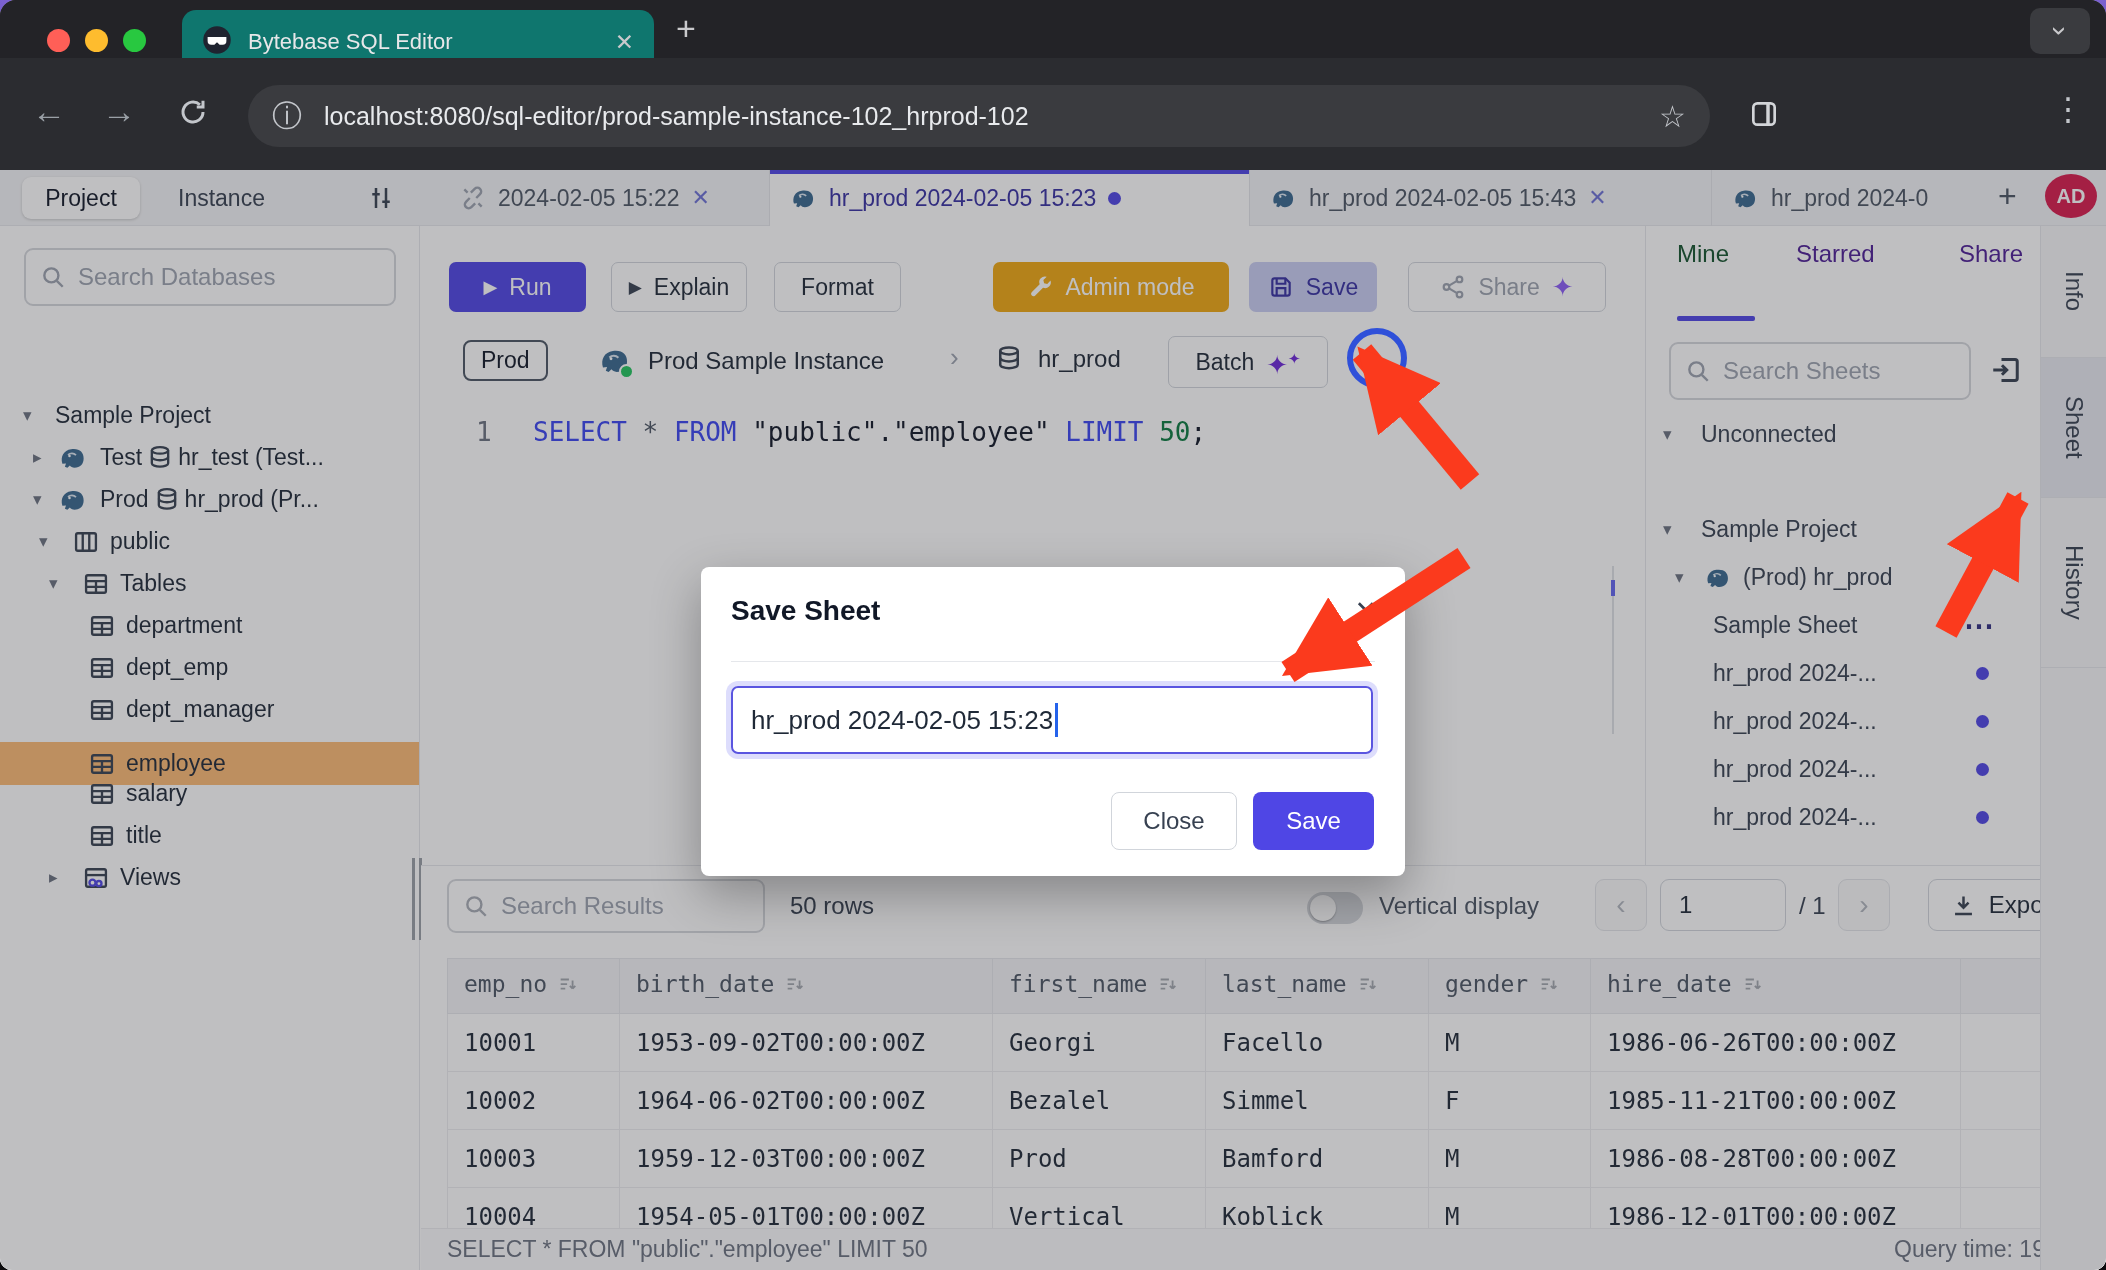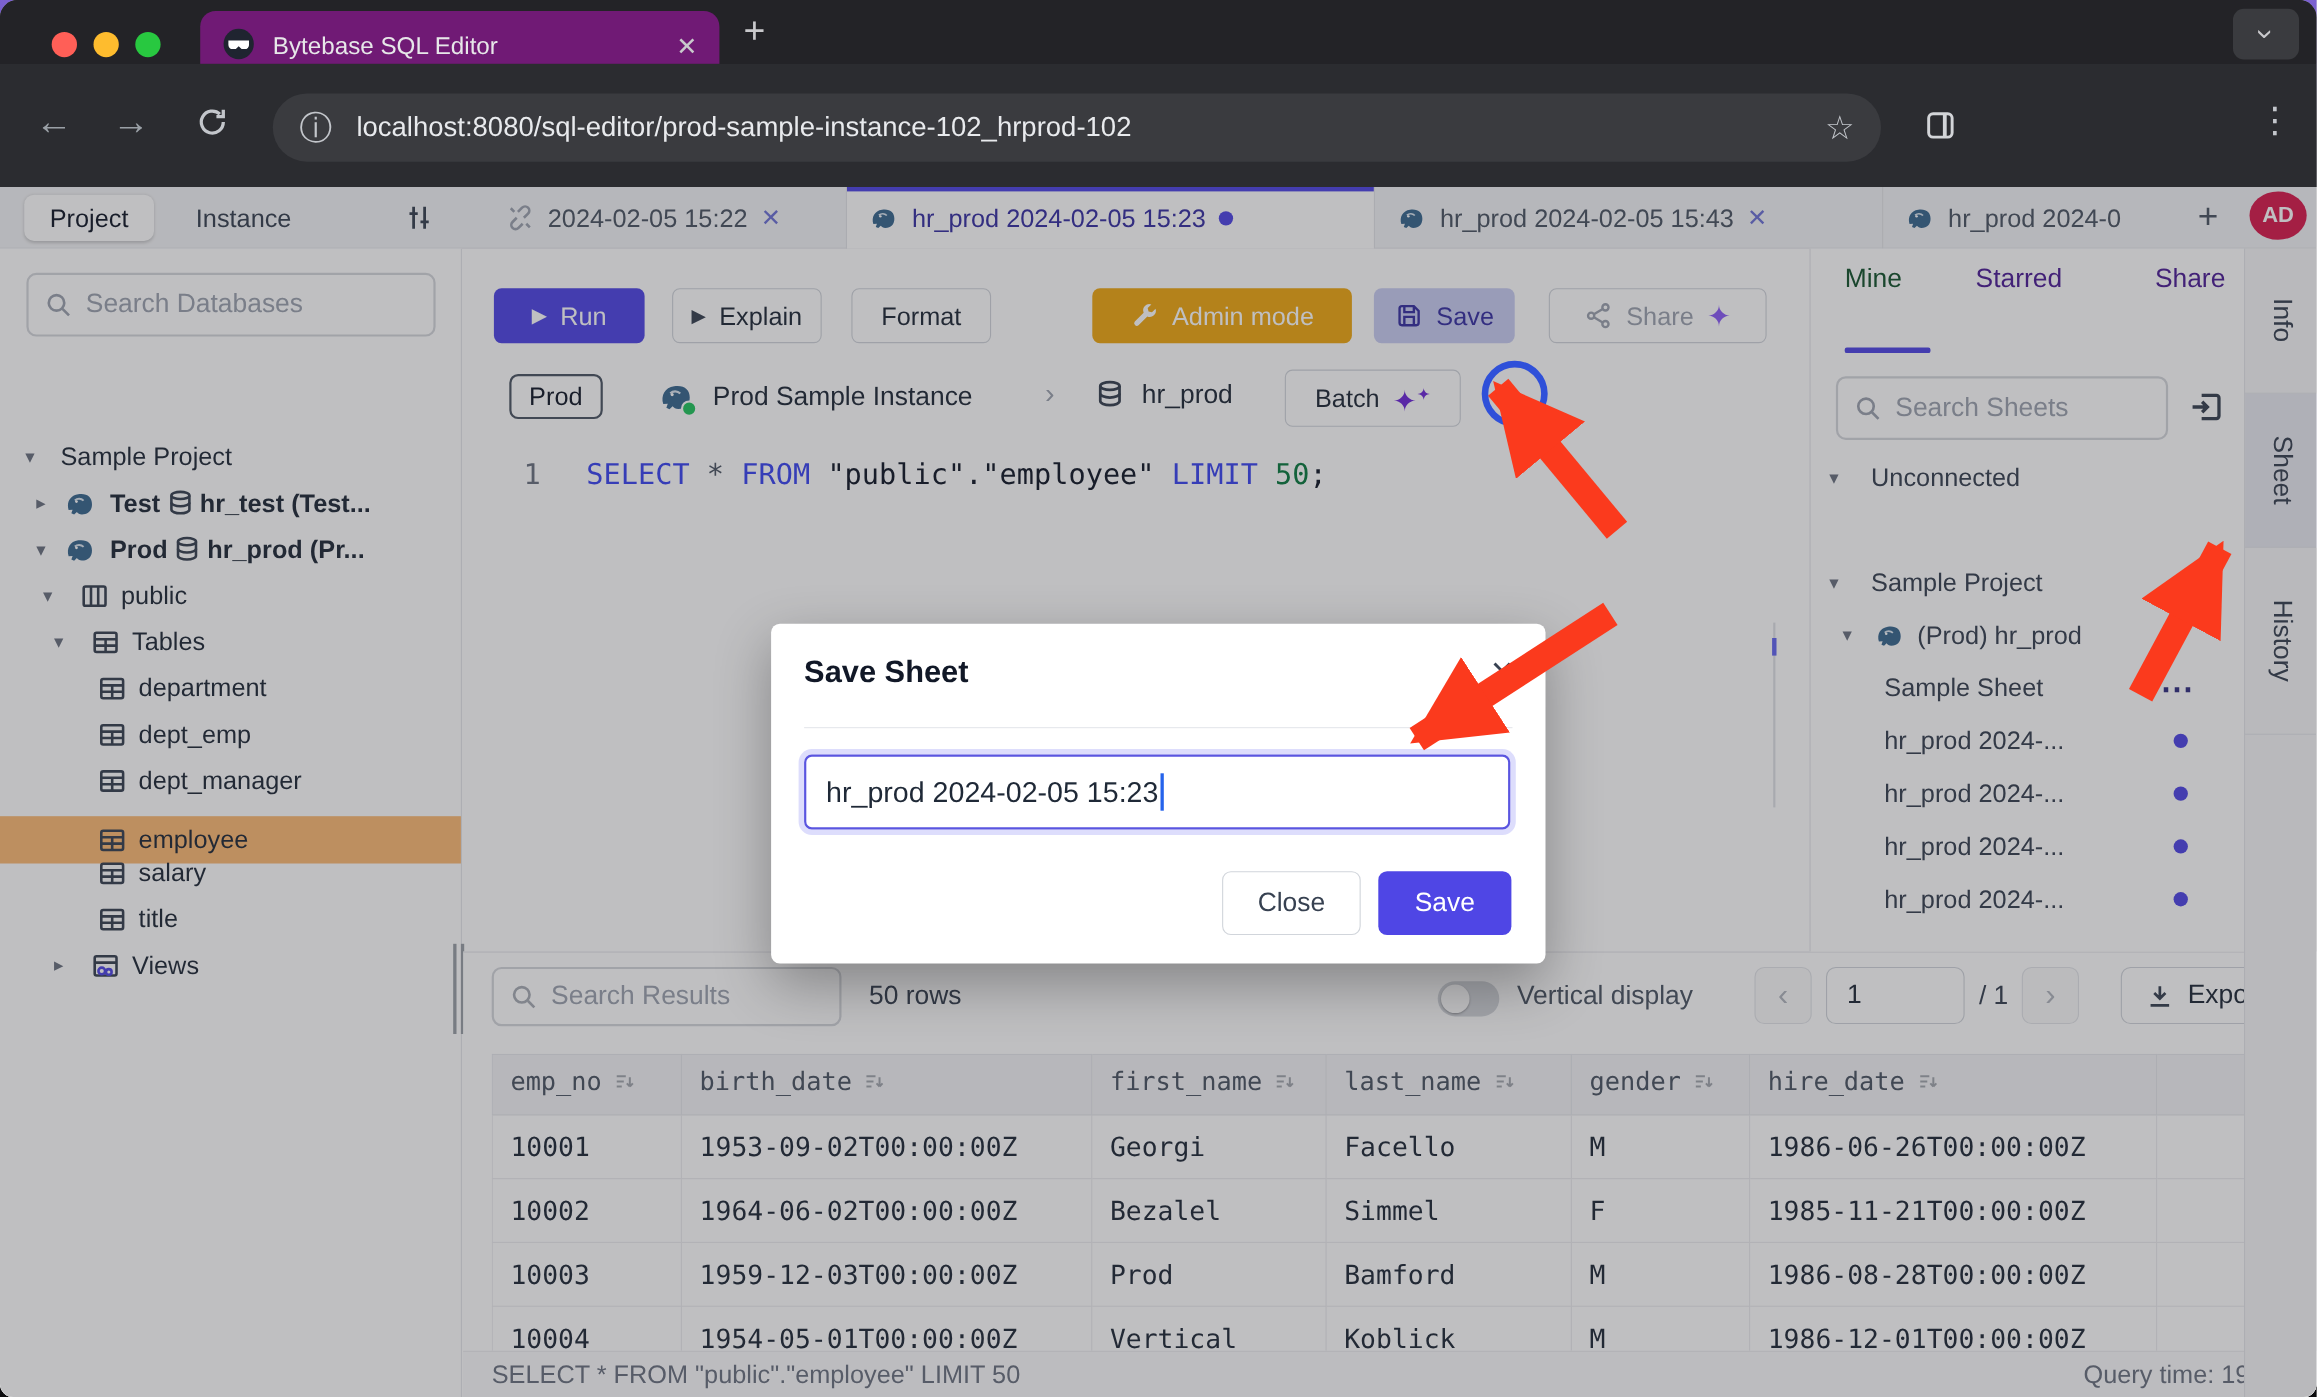--- a/index.html
+++ b/index.html
@@ -9,21 +9,21 @@
     font-family:"Liberation Sans",sans-serif;
     -webkit-font-smoothing:antialiased;
   }
   .stage{position:absolute;top:0;left:0;width:2106px;height:1270px;
     border-radius:16px 16px 12px 12px;overflow:hidden;background:#fff;}
   
   .chrome{position:absolute;top:0;left:0;right:0;height:170px;background:#232327;}
   .tabstrip{position:absolute;top:0;left:0;right:0;height:58px;background:#232327;}
   .tl{position:absolute;top:29px;width:23px;height:23px;border-radius:50%;}
   .tl.r{left:47px;background:#ff5f57}.tl.y{left:85px;background:#febc2e}.tl.g{left:123px;background:#28c840}
-  .btab{position:absolute;left:182px;top:10px;width:472px;height:64px;background:#701a75;
+  .btab{position:absolute;left:182px;top:10px;width:472px;height:64px;background:#0f766e;
     border-radius:14px 14px 0 0;display:flex;align-items:center;padding:0 20px;box-sizing:border-box;color:#e7e7e9;}
   .btab .title{font-size:22px;margin-left:16px;flex:1;white-space:nowrap;overflow:hidden;}
   .btab .x{font-size:23px;color:#c9c9cc;}
   .newtab{position:absolute;left:676px;top:9px;font-size:34px;color:#c9c9cc;}
   .tsr{position:absolute;right:16px;top:8px;width:60px;height:46px;background:#3a3b3f;border-radius:10px;
     display:flex;align-items:center;justify-content:center;color:#c9c9cc;}
   .tsr span{display:inline-block;transform:rotate(90deg);font-size:28px;}
   .navbar{position:absolute;top:58px;left:0;right:0;height:112px;background:#2b2c30;}
   .navico{position:absolute;top:34px;font-size:34px;color:#9aa0a6;}
   .urlpill{position:absolute;left:248px;top:27px;width:1462px;height:62px;background:#3a3b3f;border-radius:31px;
@@ -56,21 +56,21 @@
   .leftpanel{position:absolute;top:56px;left:0;width:420px;bottom:0;background:#fff;border-right:1px solid #e5e7eb;box-sizing:border-box;}
   .searchbox{position:absolute;display:flex;align-items:center;gap:12px;border:2px solid #d5d7dc;border-radius:9px;
     color:#9ca3af;font-size:24px;background:#fff;box-sizing:border-box;overflow:hidden;white-space:nowrap;}
   .lp-search{left:24px;top:22px;width:372px;height:58px;padding-left:14px;}
   .tree{position:absolute;top:100px;left:0;right:0;}
   .trow{position:absolute;left:0;right:0;height:43px;display:flex;align-items:center;font-size:23px;color:#1f2937;}
   .trow .caret{position:absolute;color:#6b7280;font-size:17px;}
   .trow .ic{position:absolute;display:flex;}
   .trow .lb{position:absolute;white-space:nowrap;overflow:hidden;right:0;}
   .trow.sel{background:#fdba74;margin-top:12px;}
-  .dbl{display:flex;align-items:center;gap:4px;white-space:nowrap;font-weight:bold;}
+  .dbl{display:flex;align-items:center;gap:4px;white-space:nowrap;}
   .splitter{position:absolute;left:412px;top:688px;height:82px;width:10px;border-left:3px solid #9aa0a6;border-right:3px solid #9aa0a6;box-sizing:border-box;}
   
   .btn{position:absolute;height:50px;border-radius:7px;display:flex;align-items:center;justify-content:center;
     gap:12px;font-size:23px;box-sizing:border-box;}
   .btn.light{background:#fff;border:1.5px solid #d1d5db;color:#1f2937;}
   .crumb{position:absolute;display:flex;align-items:center;font-size:24px;color:#1f2937;}
   .envbadge{border:2px solid #4b5563;border-radius:8px;padding:5px 16px;font-size:23px;color:#111827;}
   .codegutter{position:absolute;font-family:"DejaVu Sans Mono",monospace;font-size:26px;color:#6b7280;}
   .codeline{position:absolute;font-family:"DejaVu Sans Mono",monospace;font-size:26px;color:#111827;white-space:pre;}
   .kw{color:#3b46f1;} .op{color:#4b5563;} .num{color:#0a7a3f;}

